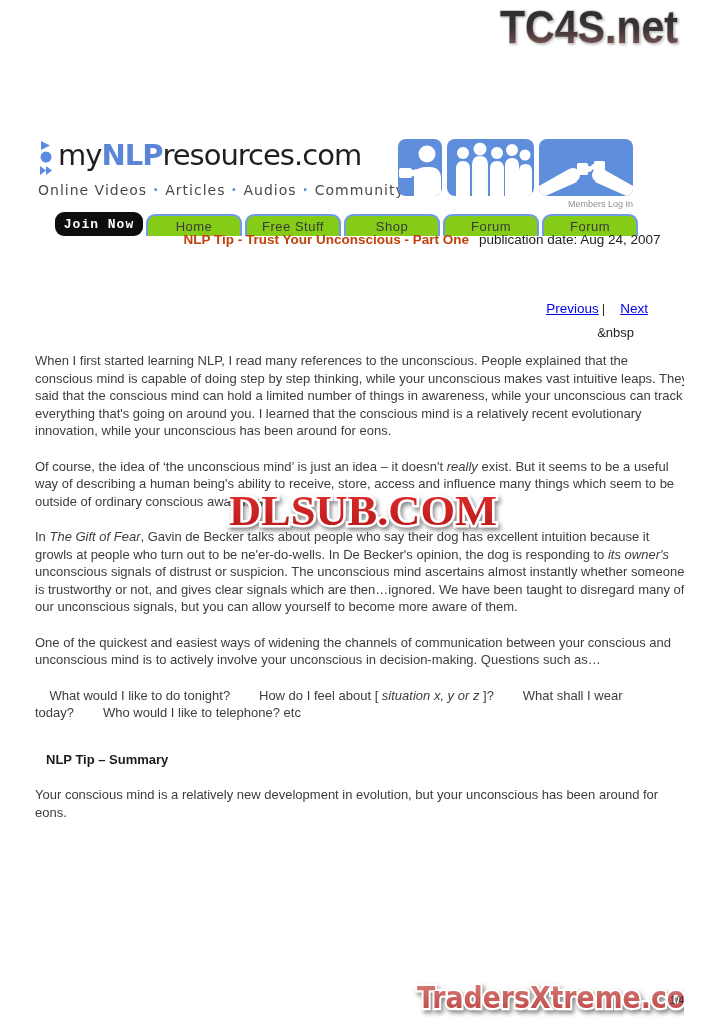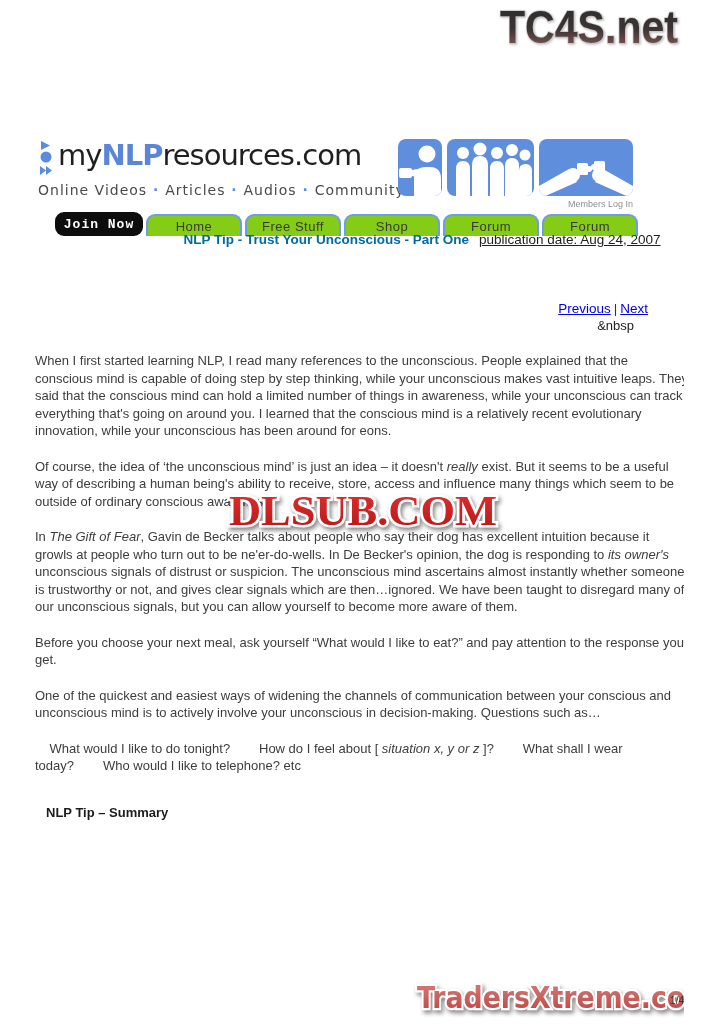--- a/index.html
+++ b/index.html
@@ -33,26 +33,26 @@
   .join-btn{background:#0d0d0d;color:#fff;border-radius:9px;width:88px;height:24px;
             display:flex;align-items:center;justify-content:center;font-size:13px;
             font-weight:bold;letter-spacing:1px;cursor:pointer;font-family:Liberation Mono, monospace;}
   .tab{background:#84cc16;border:2px solid #6f9ce6;border-bottom:none;
        border-radius:9px 9px 0 0;width:92px;height:20px;display:flex;align-items:center;
        justify-content:center;font-size:13px;color:#3a3a3a;letter-spacing:.5px;cursor:pointer;}
 
   
   .title-row{position:absolute;top:232px;left:160px;right:0;text-align:center;
              font-size:13.5px;color:#222;white-space:nowrap;}
-  .title-row b{color:#0369a1;}
-  .title-row .pubdate{margin-left:10px;text-decoration:underline;}
+  .title-row b{color:#c2410c;}
+  .title-row .pubdate{margin-left:10px;}
   .pager-links{position:absolute;top:301px;right:36px;text-align:right;font-size:13.5px;}
-  .pager-links a{color:#0000e8;text-decoration:underline;cursor:pointer;}
+  .pager-links a{color:#0000e8;text-decoration:underline;cursor:pointer;margin-left:12px;}
   .pager-links .sep{color:#333;margin:0 3px;}
-  .nbsp-line{margin-top:2px;margin-right:14px;color:#222;font-size:13px;}
+  .nbsp-line{margin-top:9px;margin-right:14px;color:#222;font-size:13px;}
 
   
   .article{position:absolute;top:352px;left:35px;width:654px;font-size:13px;
            line-height:17.5px;color:#3d3d3d;}
   .article p{margin:0 0 18px 0;}
   .article .i{font-style:italic;margin-top:47px;}
   .summary-heading{font-weight:bold;color:#1c1c1c;margin:29px 0 18px 3px;font-size:13px;padding-left:8px;}
 
   
   .page-indicator{position:absolute;top:995px;left:0;width:100%;text-align:right;
@@ -147,24 +147,24 @@
     <div>
       <a>Previous</a><span class="sep">|</span><a>Next</a>
     </div>
     <div class="nbsp-line">&amp;nbsp</div>
   </div>
 
   <div class="article">
     <p><span>When I first started learning NLP, I read many references to the unconscious. People explained that the conscious mind is capable of doing step by step thinking, while your unconscious makes vast intuitive leaps. They said that the conscious mind can hold a limited number of things in awareness, while your unconscious can track everything that's going on around you. I learned that the conscious mind is a relatively recent evolutionary innovation, while your unconscious has been around for eons.</span></p>
     <p><span>Of course, the idea of ‘the unconscious mind’ is just an idea – it doesn't </span><span class="i">really</span><span> exist. But it seems to be a useful way of describing a human being's ability to receive, store, access and influence many things which seem to be outside of ordinary conscious awareness.</span></p>
     <p><span>In </span><span class="i">The Gift of Fear</span><span>, Gavin de Becker talks about people who say their dog has excellent intuition because it growls at people who turn out to be ne'er-do-wells. In De Becker's opinion, the dog is responding to </span><span class="i">its owner's</span><span> unconscious signals of distrust or suspicion. The unconscious mind ascertains almost instantly whether someone is trustworthy or not, and gives clear signals which are then…ignored. We have been taught to disregard many of our unconscious signals, but you can allow yourself to become more aware of them.</span></p>
-    <p><span>Before you choose your next meal, ask yourself “What would I like to eat?” and pay attention to the response you get.</span></p>
     <p><span>One of the quickest and easiest ways of widening the channels of communication between your conscious and unconscious mind is to actively involve your unconscious in decision-making. Questions such as…</span></p>
     <p><span>&nbsp;&nbsp;&nbsp;&nbsp;What would I like to do tonight?&nbsp;&nbsp;&nbsp;&nbsp;&nbsp;&nbsp;&nbsp;&nbsp;How do I feel about [ </span><span class="i">situation x, y or z</span><span> ]?&nbsp;&nbsp;&nbsp;&nbsp;&nbsp;&nbsp;&nbsp;&nbsp;What shall I wear today?&nbsp;&nbsp;&nbsp;&nbsp;&nbsp;&nbsp;&nbsp;&nbsp;Who would I like to telephone? etc</span></p>
     <div class="summary-heading">NLP Tip – Summary</div>
+    <p><span>Your conscious mind is a relatively new development in evolution, but your unconscious has been around for eons.</span></p>
   </div>
 
   <svg class="wm-mid" width="280" height="46" viewBox="0 0 280 46">
     <defs>
       <linearGradient id="gradMid" x1="0" y1="0" x2="0" y2="1">
         <stop offset="0" stop-color="#e23030"></stop>
         <stop offset="1" stop-color="#b51616"></stop>
       </linearGradient>
     </defs>
     <text x="5" y="38" font-family="Liberation Serif, serif" font-weight="bold" font-size="42" textLength="268" lengthAdjust="spacingAndGlyphs" fill="url(#gradMid)" stroke="#ffffff" stroke-width="5" paint-order="stroke">DLSUB.COM</text>

